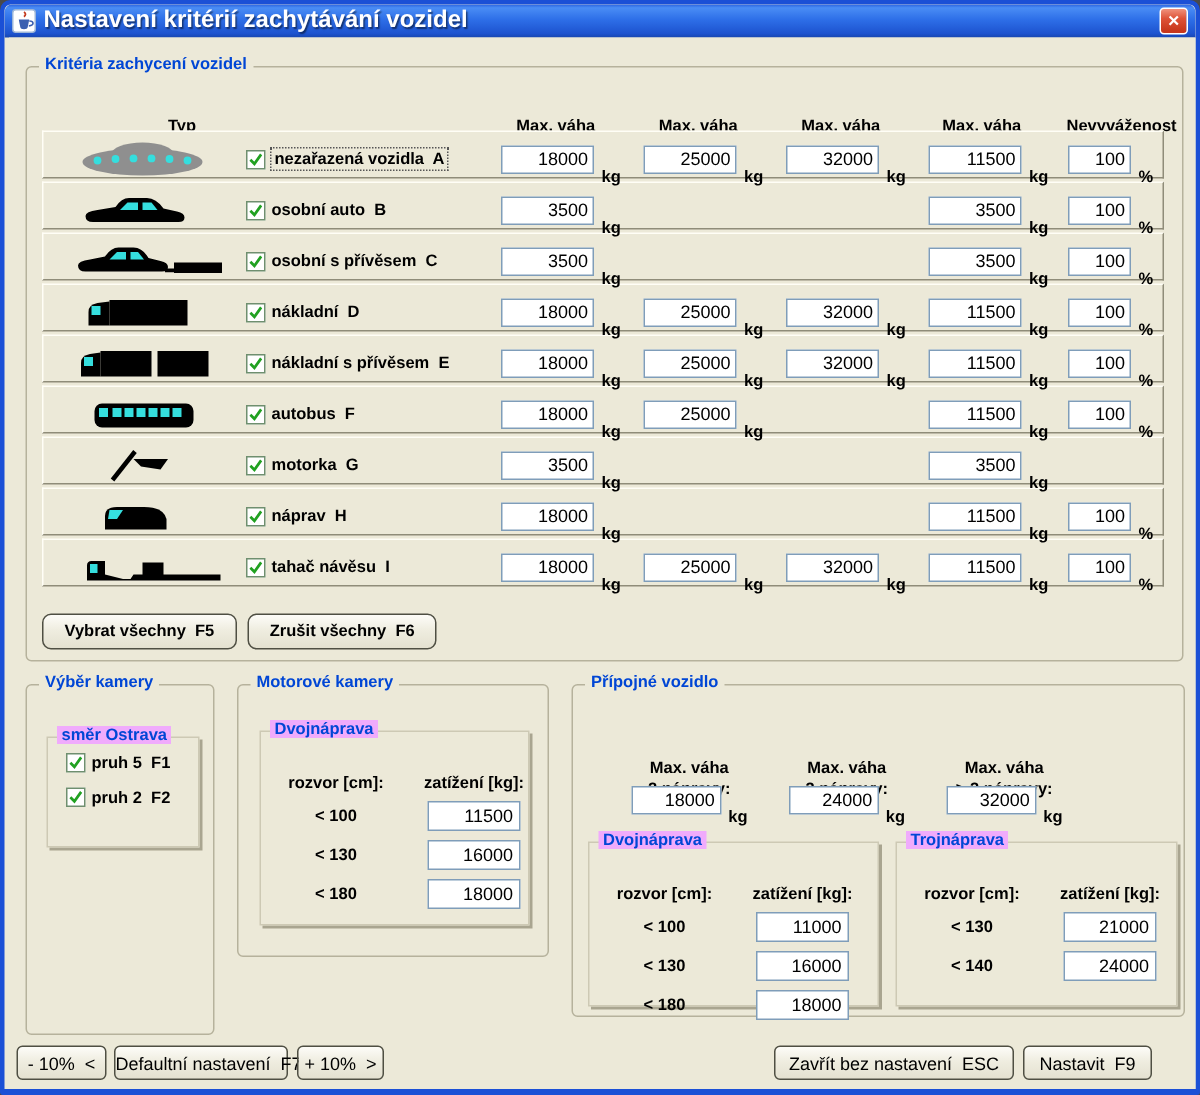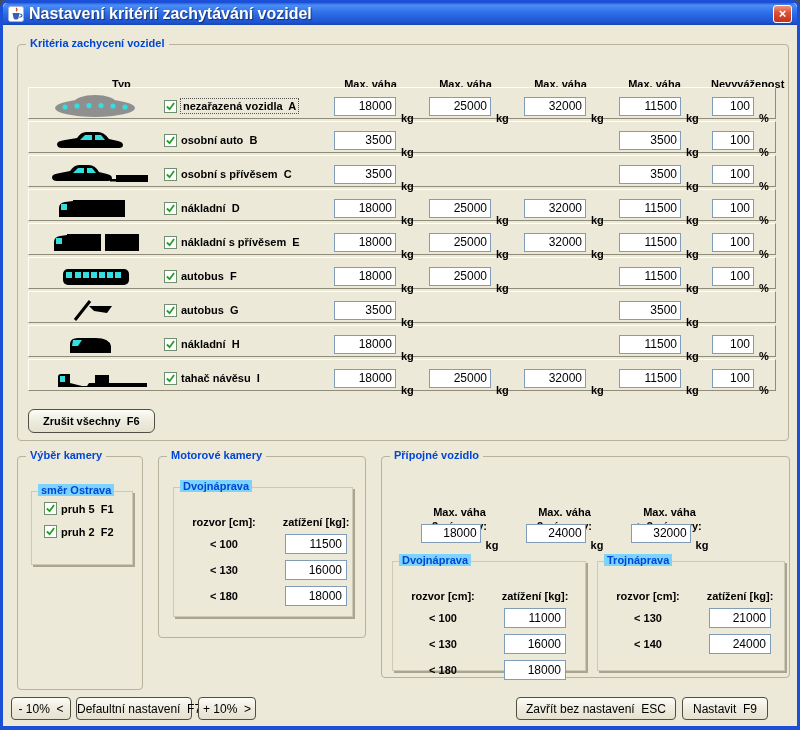--- a/index.html
+++ b/index.html
@@ -54,21 +54,21 @@
   .btn { border:1px solid #4f4f43; border-radius:6px; cursor:pointer;
     background:linear-gradient(180deg,#fdfcf8 0%,#efedе0 45%,#e4e1d0 100%);
     background:linear-gradient(180deg,#fdfcf8 0%,#efede0 45%,#e4e1d0 100%);
     font-family:inherit; font-size:11px; font-weight:bold; white-space:pre; color:#000; }
   .rowbtns { position:absolute; left:10px; top:364px; display:flex; gap:7px; }
   .rowbtns .btn { height:24px; padding:0 14px; }
 
   
   .panel { position:absolute; background:#ece9d8; border:1px solid #cdc9b4;
     box-shadow:2px 2px 0 #a9a590; }
-  .plegend { position:absolute; top:-8px; left:6px; background:#7dd3fc; padding:0 3px;
+  .plegend { position:absolute; top:-8px; left:6px; background:#f0abfc; padding:0 3px;
     color:#0046d5; font-size:11px; font-weight:bold; white-space:pre; }
 
   .lane { display:flex; align-items:center; margin:10px 0 0 12px; }
   .lanelabel { font-size:11px; font-weight:bold; white-space:pre; margin-left:4px; }
 
   .axle-head { display:grid; grid-template-columns:92px 92px; margin:28px 2px 2px 4px;
     font-size:11px; font-weight:bold; text-align:center; white-space:pre; }
   .arow { display:grid; grid-template-columns:92px 92px; align-items:center; margin-top:6px; padding-left:4px; }
   .arange { text-align:center; font-size:11px; font-weight:bold; white-space:pre; }
   input.aload { width:62px; height:20px; border:1px solid #7f9db9; background:#fff;
@@ -363,21 +363,21 @@
                 <path d="M38,24 L53,5" stroke="#000" stroke-width="3" fill="none"></path>
                 <polygon points="52,10 75,10 70,17 57,15" fill="#000"></polygon>
               </svg>
             </div>
             <div class="lcell">
               <span class="cb">
                 <svg width="9" height="9" viewBox="0 0 10 10">
                   <path d="M1,5 L4,8 L9,1" stroke="#21a121" stroke-width="2" fill="none"></path>
                 </svg>
               </span>
-              <span class="vlabel">autobus  G</span>
+              <span class="vlabel">motorka  G</span>
             </div>
             <div class="cell">
               <input class="num" value="3500" style="">
               <span class="unit">kg</span>
             </div>
             <div class="cell"></div>
             <div class="cell"></div>
             <div class="cell">
               <input class="num" value="3500" style="">
               <span class="unit">kg</span>
@@ -390,21 +390,21 @@
                 <path d="M33,23 v-9 q0,-6 8,-6 h18 q13,0 15,8 v7 z" fill="#000"></path>
                 <polygon points="36,10 45,10 41,16 35,16" fill="#35dede"></polygon>
               </svg>
             </div>
             <div class="lcell">
               <span class="cb">
                 <svg width="9" height="9" viewBox="0 0 10 10">
                   <path d="M1,5 L4,8 L9,1" stroke="#21a121" stroke-width="2" fill="none"></path>
                 </svg>
               </span>
-              <span class="vlabel">nákladní  H</span>
+              <span class="vlabel">náprav  H</span>
             </div>
             <div class="cell">
               <input class="num" value="18000" style="">
               <span class="unit">kg</span>
             </div>
             <div class="cell"></div>
             <div class="cell"></div>
             <div class="cell">
               <input class="num" value="11500" style="">
               <span class="unit">kg</span>
@@ -447,20 +447,21 @@
               <span class="unit">kg</span>
             </div>
             <div class="cell">
               <input class="num pct" value="100" style="">
               <span class="unit">%</span>
             </div>
           </div>
         </div>
 
       <div class="rowbtns">
+        <button class="btn">Vybrat všechny  F5</button>
         <button class="btn">Zrušit všechny  F6</button>
       </div>
     </div>
 
     <div class="group" style="left:11px; top:431px; width:126px; height:234px;">
       <span class="legend">Výběr kamery</span>
 
       <div class="panel" style="left:13px; top:34px; width:102px; height:74px;">
         <span class="plegend">směr Ostrava</span>
         <div>

